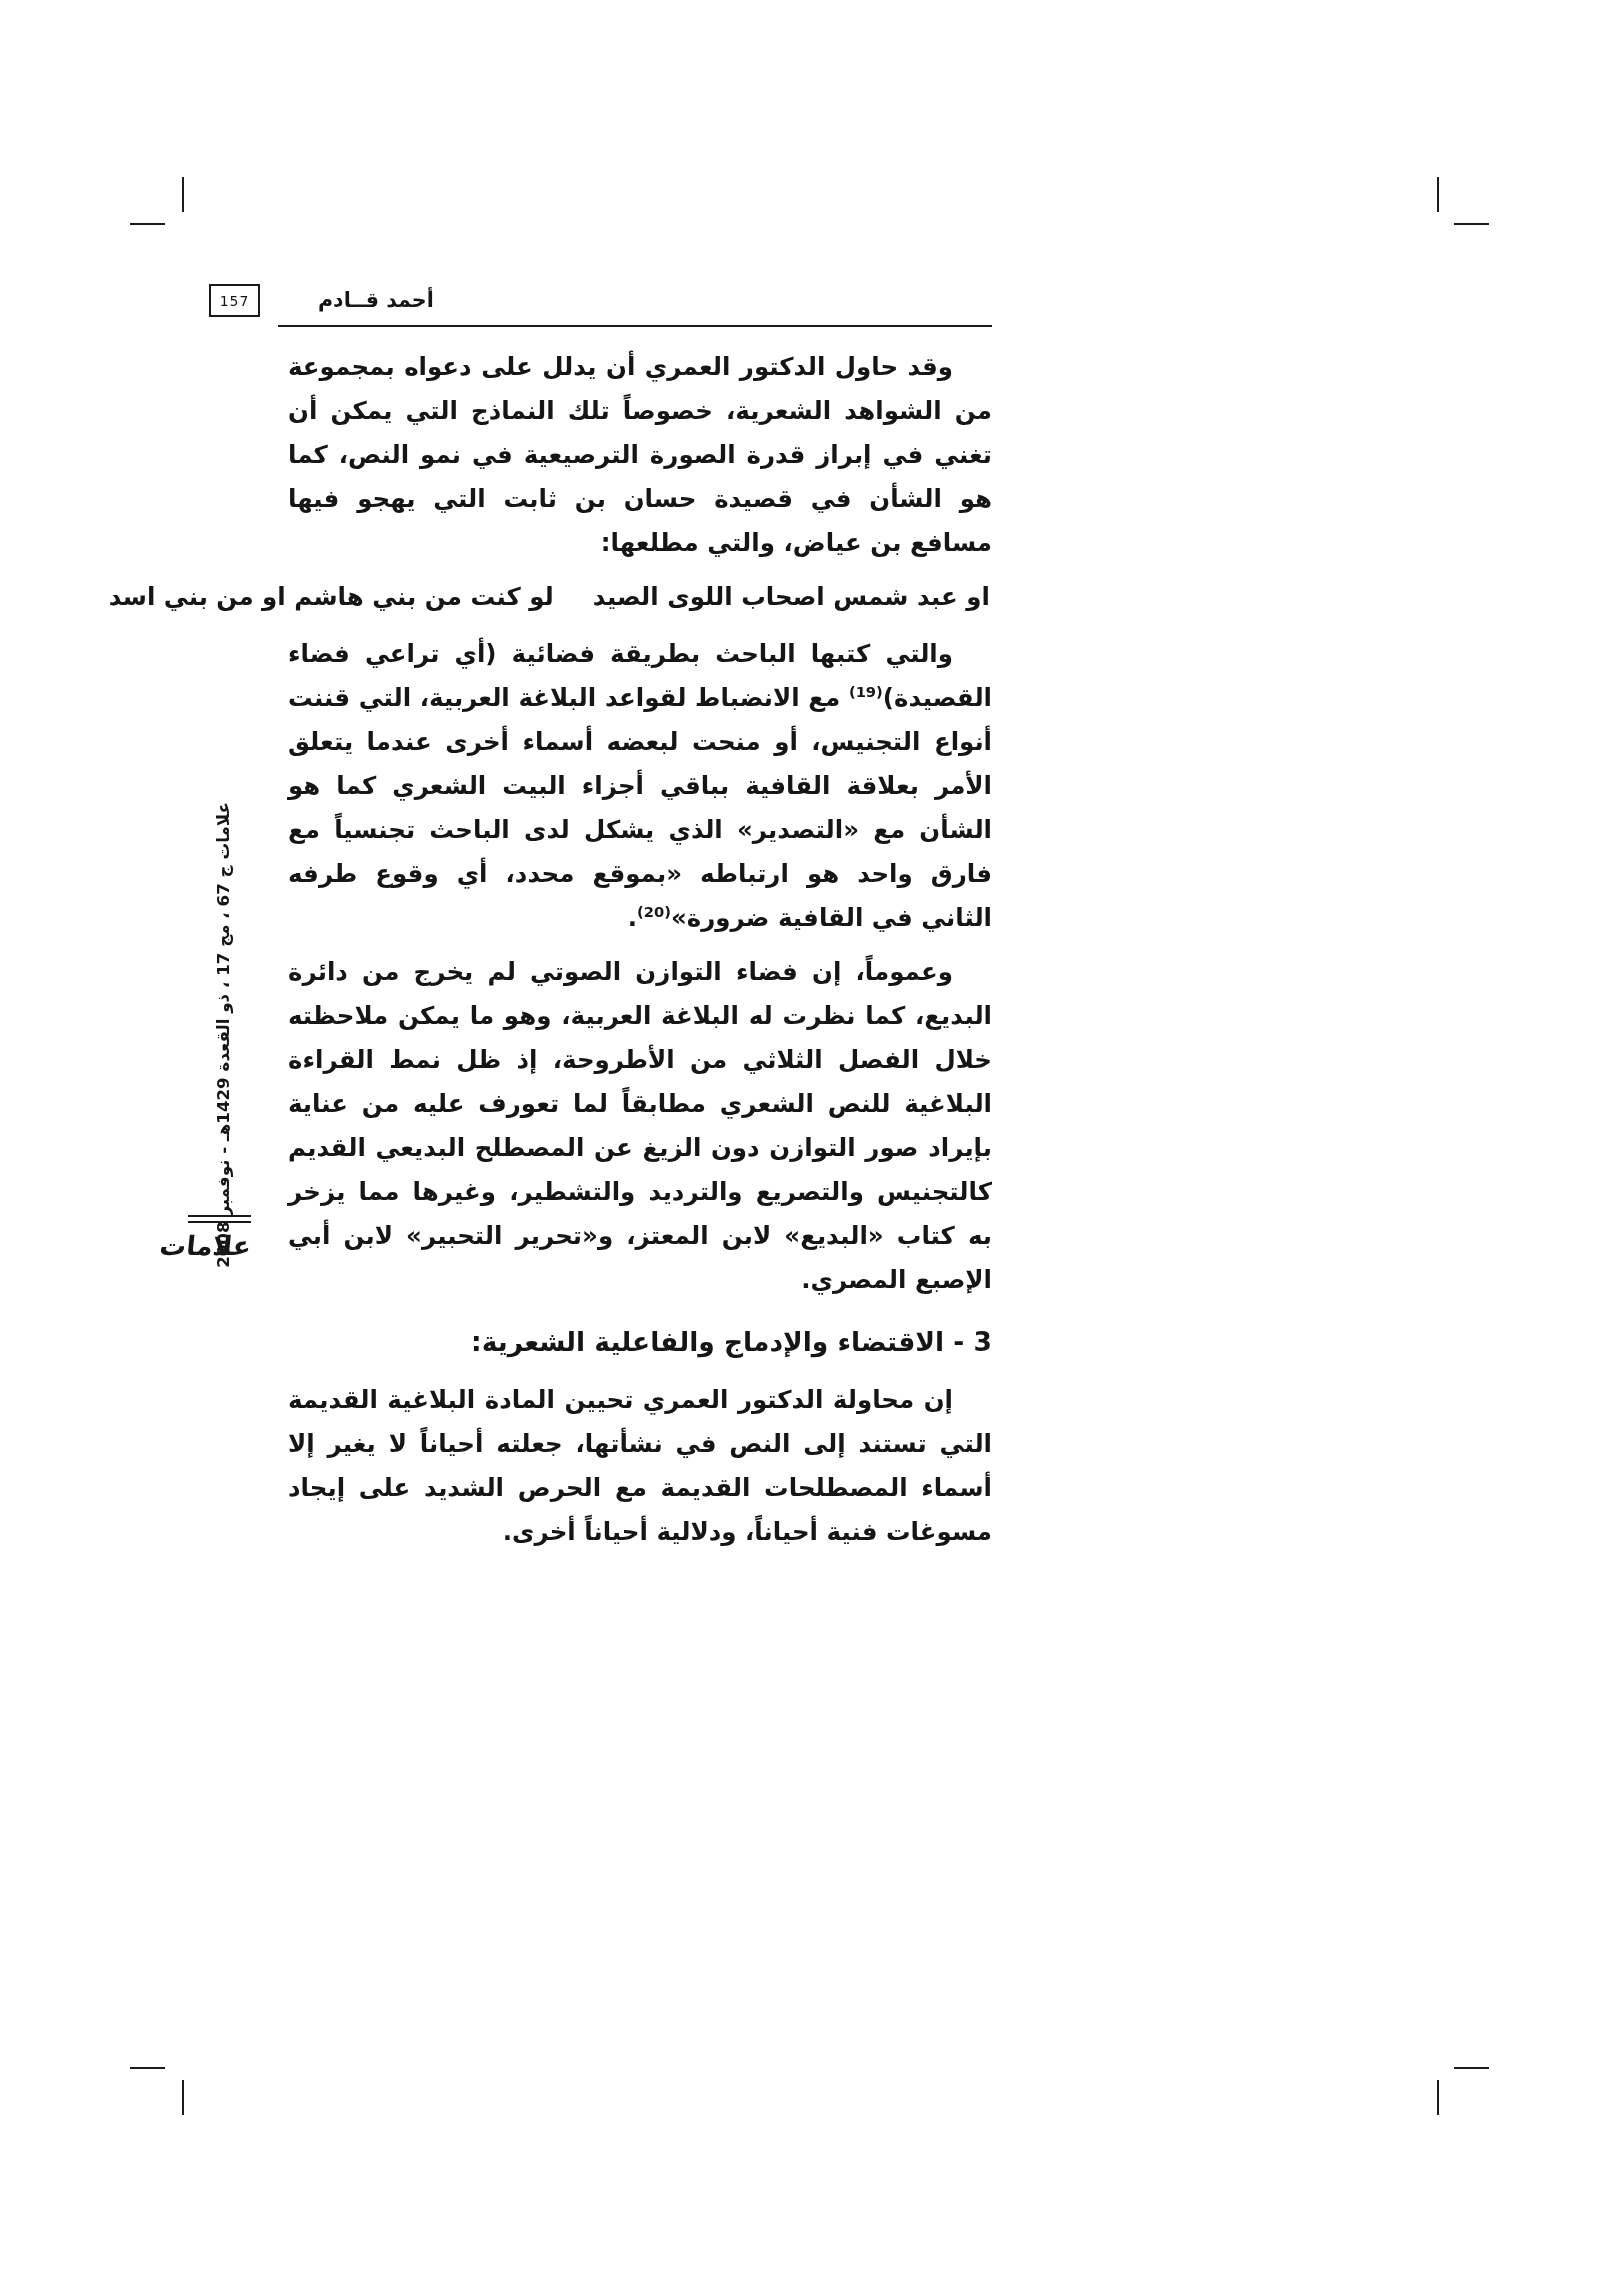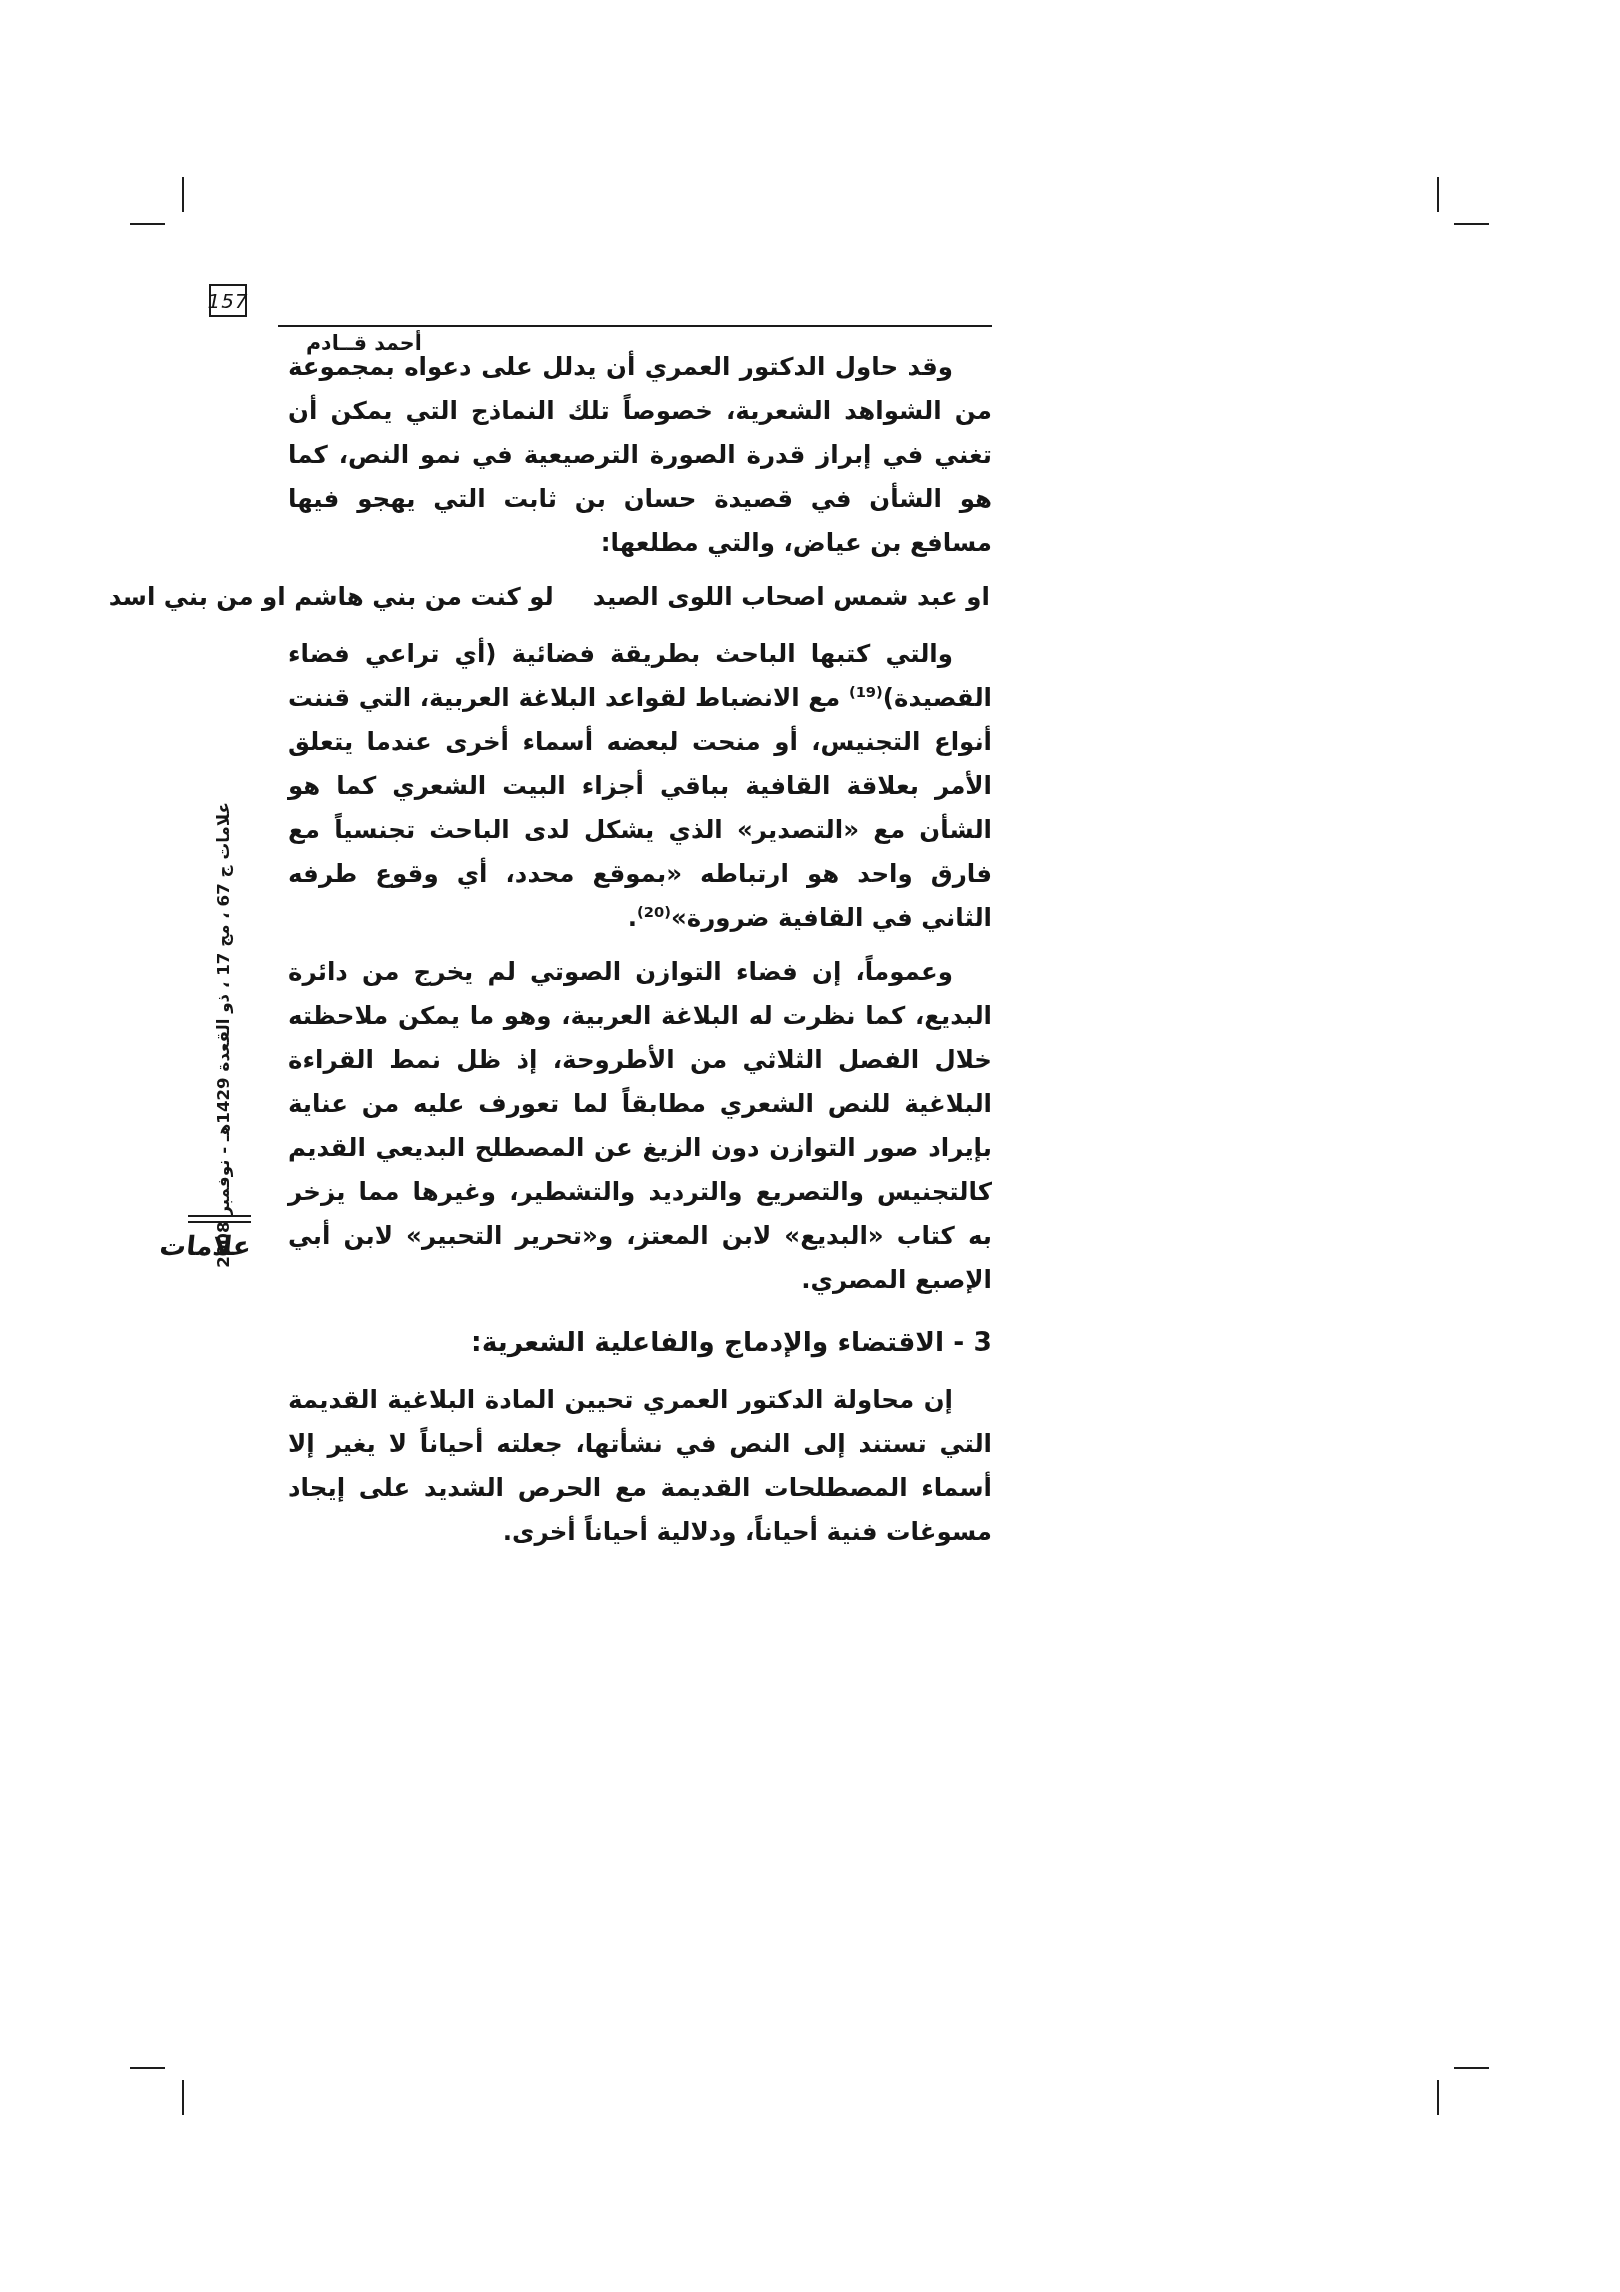--- a/index.html
+++ b/index.html
@@ -24,37 +24,35 @@
   .cm-h-tr { left:1454px; top:223px; }
   .cm-h-bl { left:130px; top:2067px; }
   .cm-h-br { left:1454px; top:2067px; }
   .cm-v-bl { left:182px; top:2080px; }
   .cm-v-br { left:1437px; top:2080px; }
 
   
   .pagenum-box {
     position:absolute;
     left:209px; top:284px;
-    width:38px; height:33px;
+    width:51px; height:33px;
     border:2px solid #1a1a1a;
     display:flex; align-items:center; justify-content:center;
-    font-size:20px;
+    font-size:14px;
     font-weight:400;
     direction:ltr;
     letter-spacing:1px;
-    font-style:italic;
   }
   .author-name {
     position:absolute;
-    left:306px; top:288px;
+    left:318px; top:288px;
     font-size:20.6px;
     font-weight:700;
     direction:rtl;
     white-space:nowrap;
-    margin-top:43px;
   }
   .header-rule {
     position:absolute;
     left:278px; top:325px;
     width:714px; height:2px;
     background:#1a1a1a;
   }
 
   
   .text-block {

